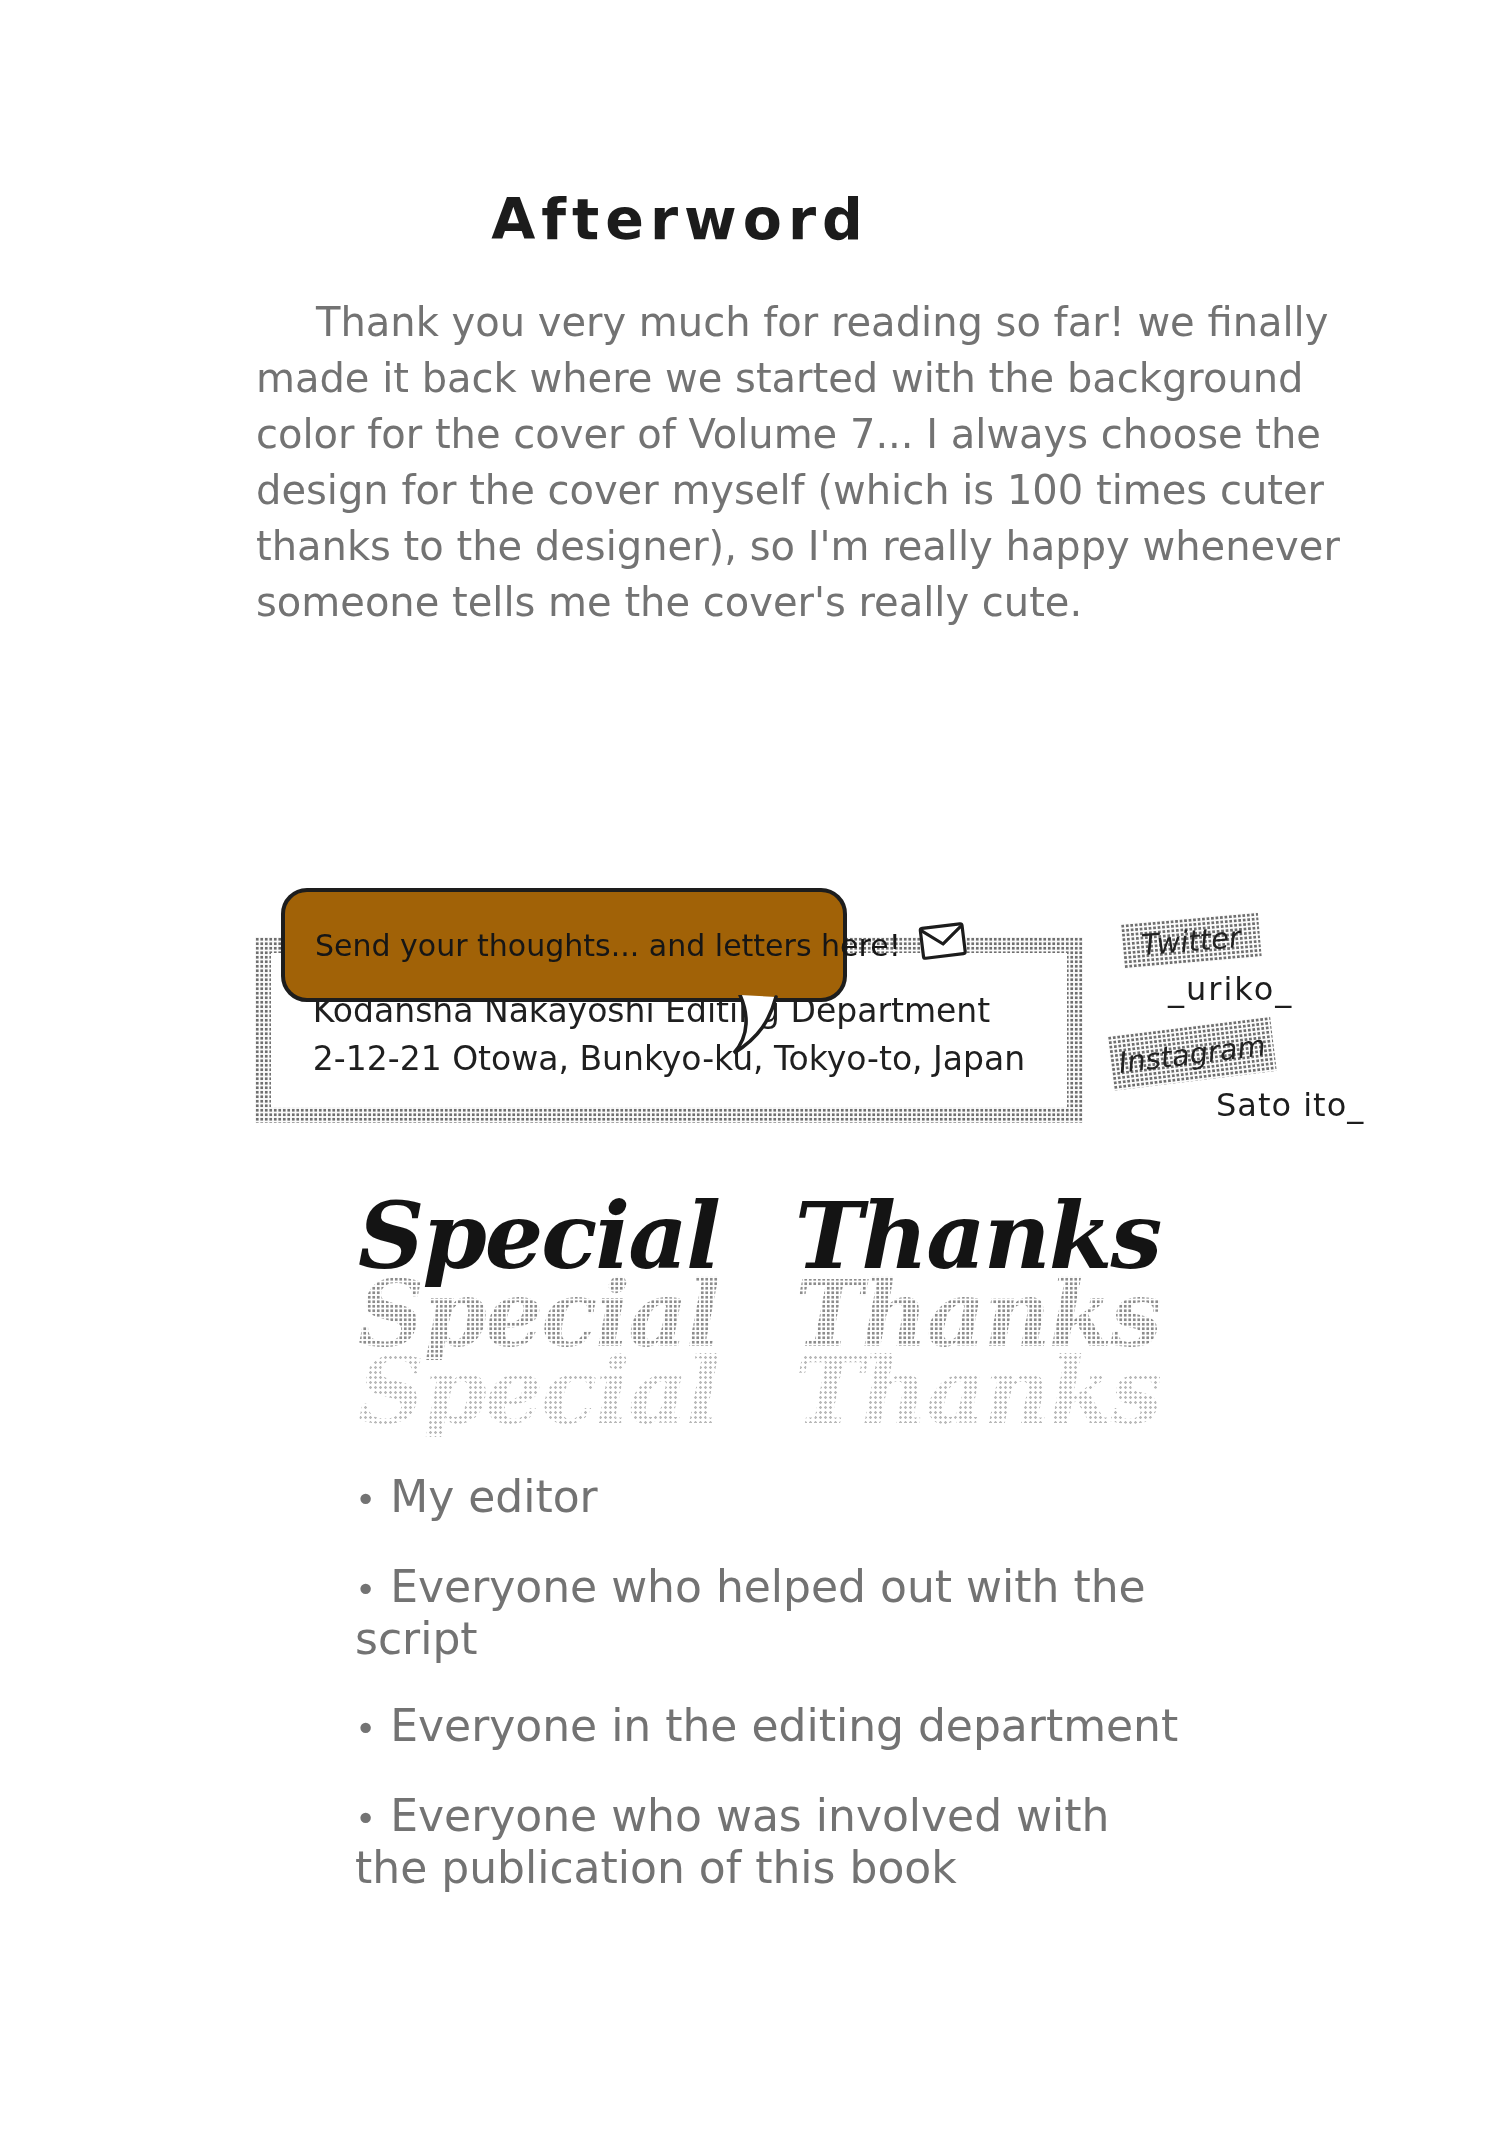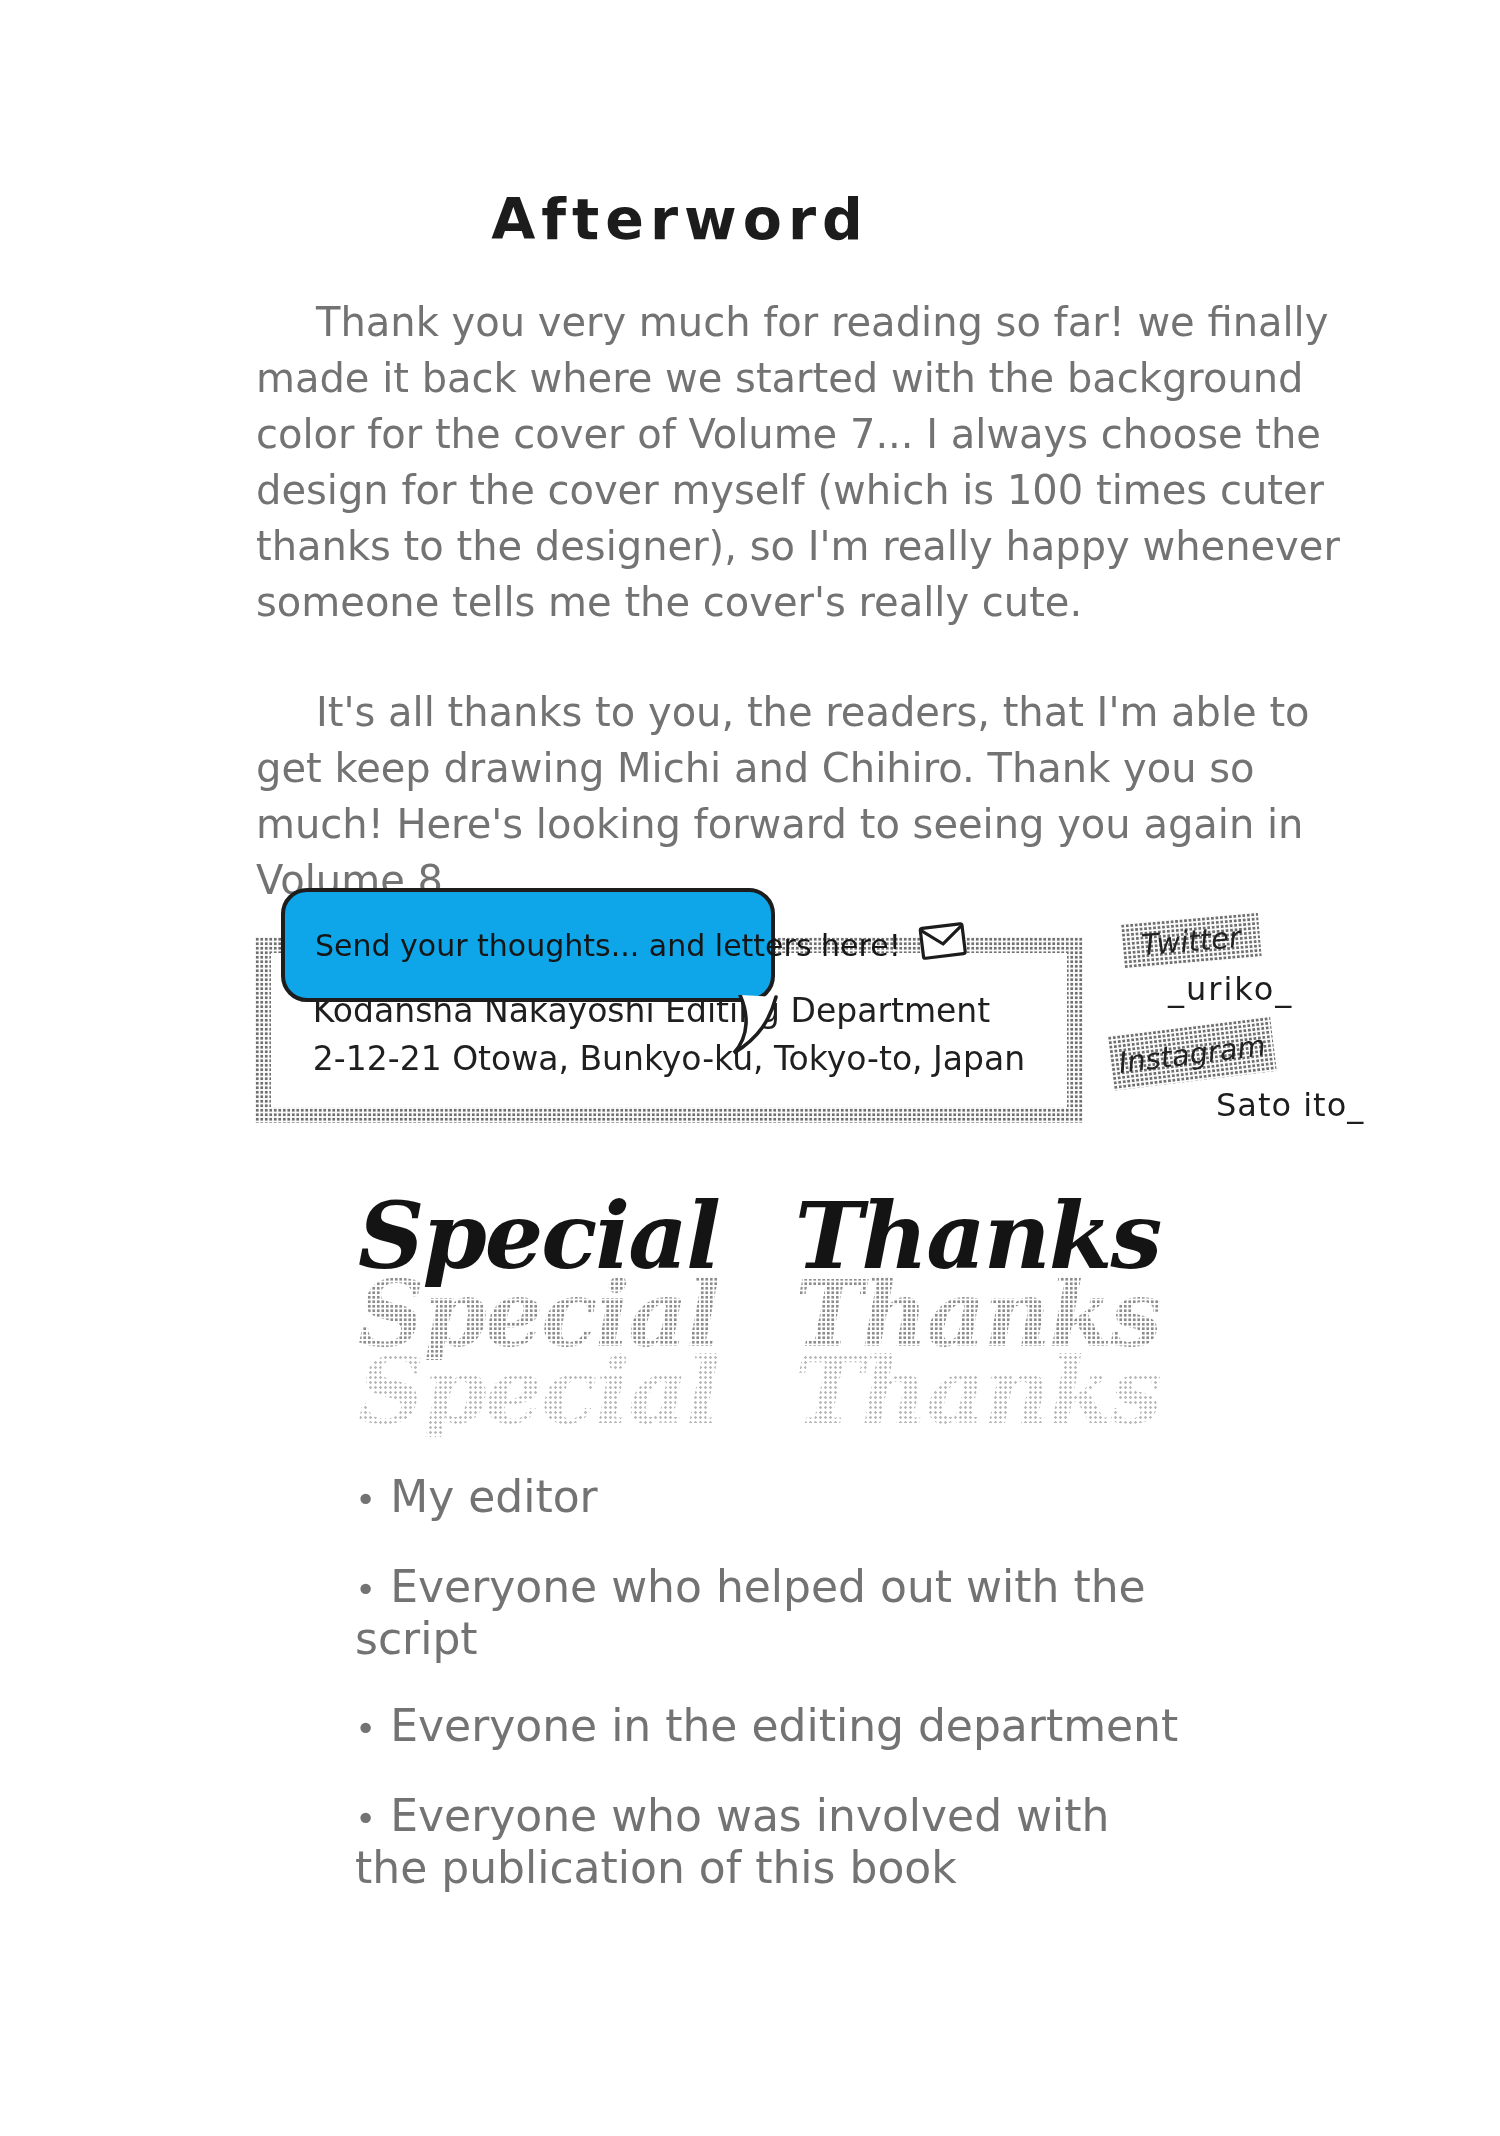--- a/index.html
+++ b/index.html
@@ -61,22 +61,22 @@
   }
   .mail-col { font-size: 33px; line-height: 48px; white-space: nowrap; }
   .mail-col.left  { text-align: center; }
   .mail-col.right { text-align: left; }
   .mail-line { display: block; }
 
   
   .bubble {
     position: absolute;
     left: 281px; top: 888px;
-    width: 494px; height: 114px;
-    background: #0ea5e9;
+    width: 566px; height: 114px;
+    background: #a16207;
     border: 4px solid #1d1d1d;
     border-radius: 26px;
     display: flex;
     align-items: center;
     gap: 18px;
     padding: 0 22px 0 30px;
     z-index: 3;
   }
   .bubble-label { flex: 1; font-size: 30px; white-space: nowrap; color: #161616; }
   .envelope { flex: 0 0 auto; transform: rotate(-7deg); margin-top: -4px; }
@@ -147,21 +147,20 @@
   .thanks-item .line2 { display: block; }
 </style>
 </head>
 <body>
 
 <div class="canvas">
 
   <h1 class="page-title">Afterword</h1>
 
   <p class="para para-1">Thank you very much for reading so far! we finally made it back where we started with the background color for the cover of Volume 7... I always choose the design for the cover myself (which is 100 times cuter thanks to the designer), so I'm really happy whenever someone tells me the cover's really cute.</p>
-  <p class="para para-2">It's all thanks to you, the readers, that I'm able to get keep drawing Michi and Chihiro. Thank you so much! Here's looking forward to seeing you again in Volume 8.</p>
 
   <div class="mail-box dots">
     <div class="mail-inner">
       <div class="mail-col right">
         <span class="mail-line">Kodansha Nakayoshi Editing Department</span>
         <span class="mail-line">2-12-21 Otowa, Bunkyo-ku, Tokyo-to, Japan</span>
       </div>
     </div>
   </div>
 

